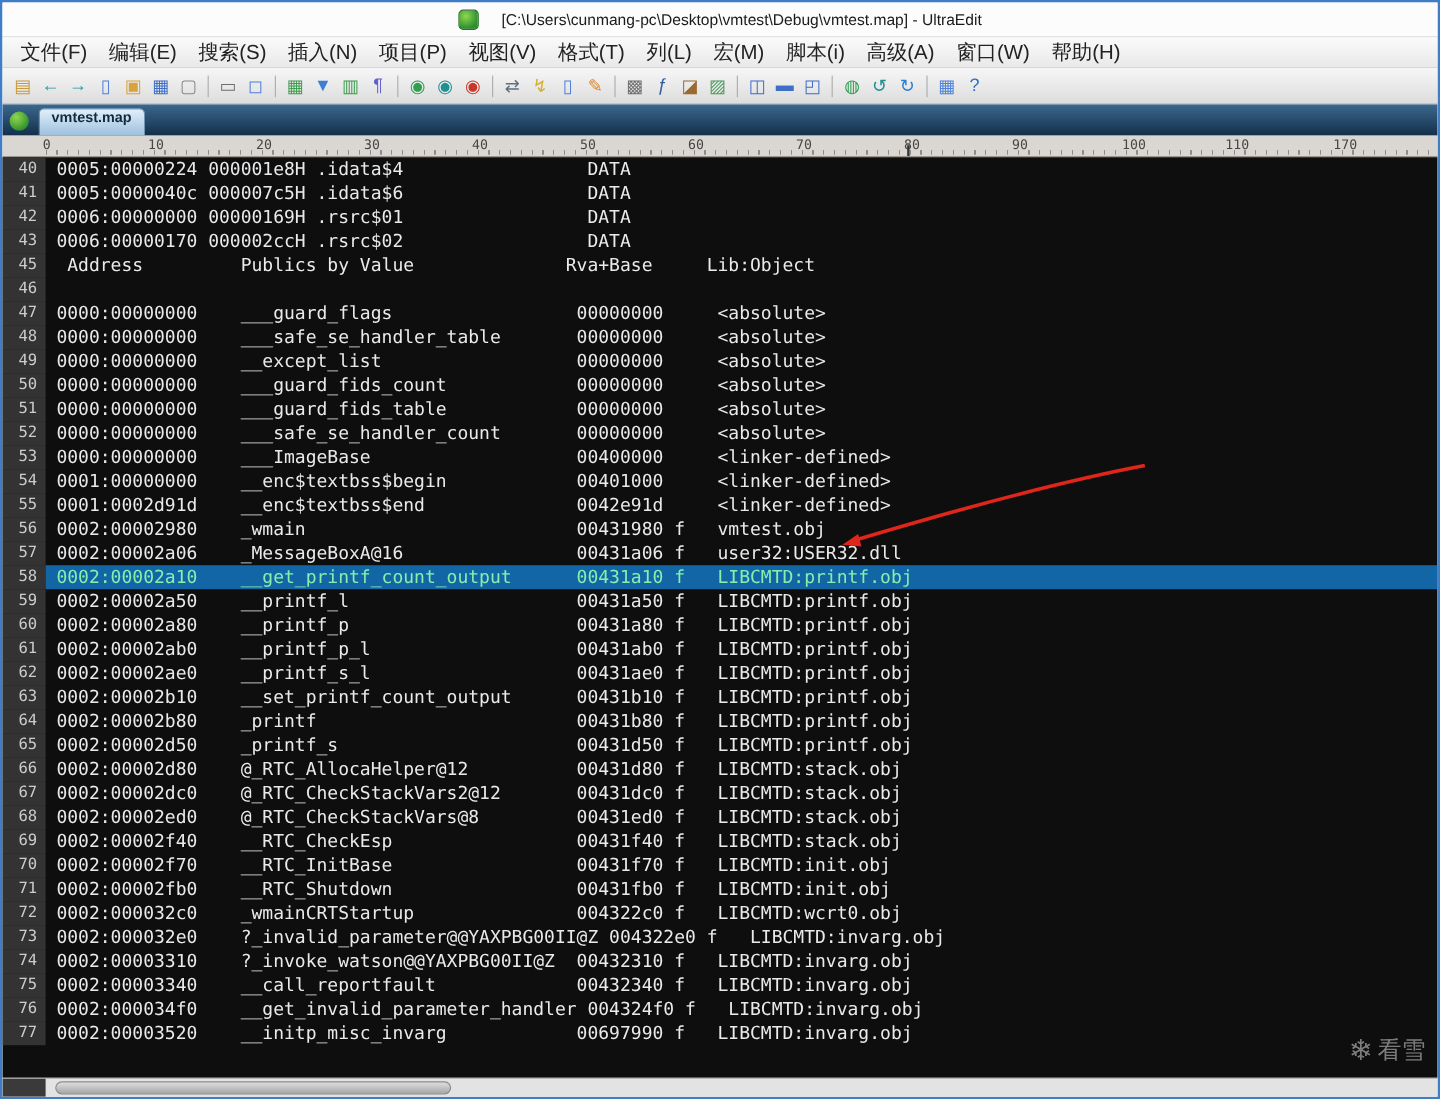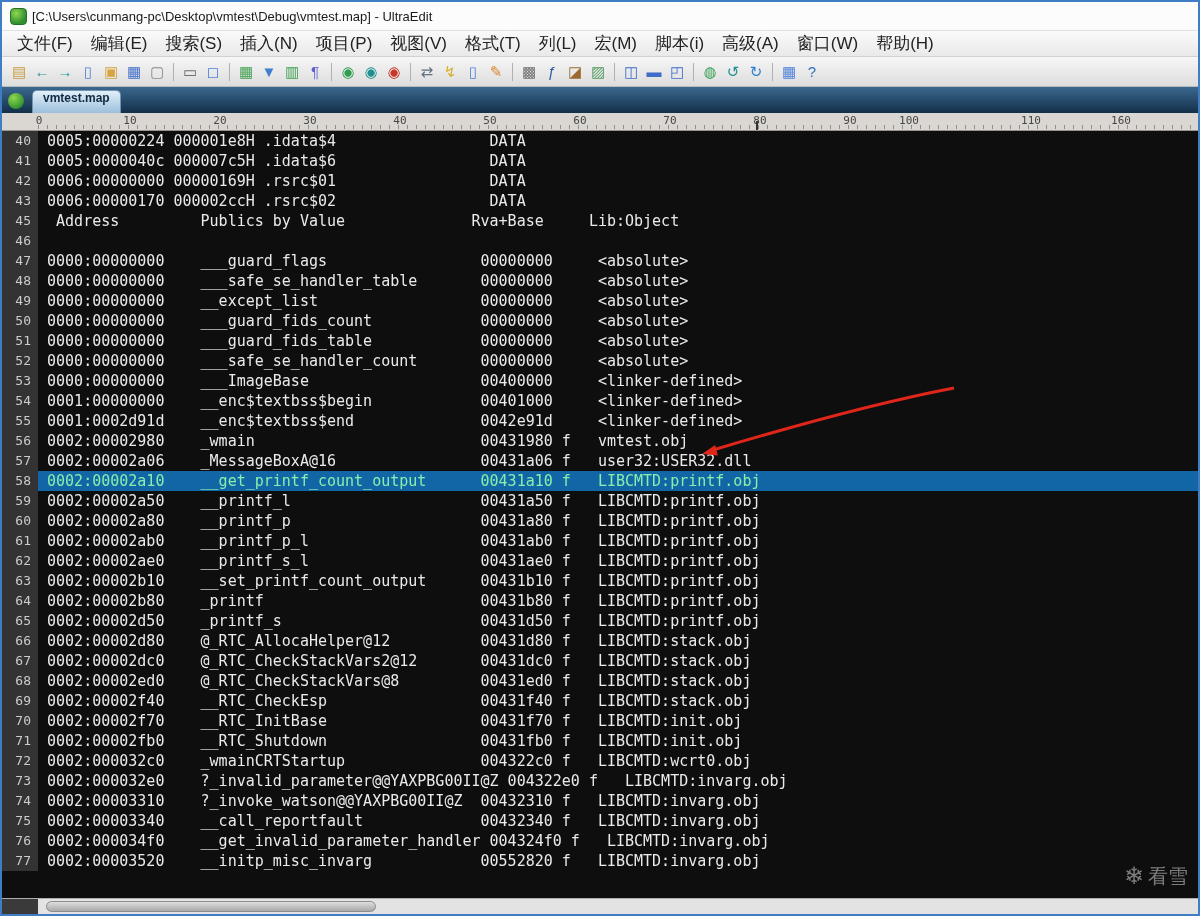--- a/index.html
+++ b/index.html
@@ -1,19 +1,19 @@
 <!DOCTYPE html>
 <html><head>
 <meta charset="utf-8">
 <style>
   * { margin:0; padding:0; box-sizing:border-box; }
   html,body { width:1200px; height:916px; background:#888; font-family:"Liberation Sans", sans-serif; }
   .window { width:1200px; height:916px; border:2px solid #3f7ec6; display:flex; flex-direction:column; background:#fff; position:relative; overflow:hidden; }
 
-  .titlebar { height:28px; flex:0 0 auto; background:#fcfcfc; display:flex; align-items:center; padding:0 8px; gap:5px; }
+  .titlebar { height:28px; flex:0 0 auto; background:#fcfcfc; display:flex; align-items:center; padding:0 8px; gap:19px;justify-content:center; }
   .app-icon { width:17px; height:17px; border-radius:4px; background:radial-gradient(circle at 35% 30%, #8fd84f, #2f8f2f 70%); border:1px solid #247024; }
   .title-text { font-size:13px; color:#1a1a1a; }
 
   .menubar { height:27px; flex:0 0 auto; background:linear-gradient(#fafafa,#e9e9e9); display:flex; align-items:center; padding:0 6px; border-top:1px solid #e2e2e2; border-bottom:1px solid #d0d0d0; }
   .menu-item { font-size:17px; color:#222; padding:4px 9px; white-space:nowrap; }
 
   .toolbar { height:30px; flex:0 0 auto; background:linear-gradient(#f6f6f6,#dddddd); border-bottom:1px solid #b9b9b9; display:flex; align-items:center; padding:0 6px; gap:1px; }
   .tb-icon { width:22px; height:22px; display:flex; align-items:center; justify-content:center; font-size:15px; border-radius:3px; cursor:default; }
   .tb-sep { width:1px; height:18px; background:#b0b0b0; margin:0 4px; }
 
@@ -125,23 +125,23 @@
   <span class="ruler-mark" style="left: 36px;">0</span>
       <span class="ruler-mark" style="left: 126px;">10</span>
       <span class="ruler-mark" style="left: 216px;">20</span>
       <span class="ruler-mark" style="left: 306px; text-align: center;">30</span>
       <span class="ruler-mark" style="left: 396px;">40</span>
       <span class="ruler-mark" style="left: 486px;">50</span>
       <span class="ruler-mark" style="left: 576px;">60</span>
       <span class="ruler-mark" style="left: 666px;">70</span>
       <span class="ruler-mark" style="left: 756px;">80</span>
       <span class="ruler-mark" style="left: 846px;">90</span>
-      <span class="ruler-mark" style="left: 904px;">100</span>
+      <span class="ruler-mark" style="left: 940px;">100</span>
       <span class="ruler-mark" style="left: 1026px;">110</span>
-      <span class="ruler-mark" style="left: 1116px;">160</span>
+      <span class="ruler-mark" style="left: 1116px;">170</span>
       <div class="margin-marker" style="left: 754px;"></div>
     </div>
 
   <div class="editor">
     <div>
         <div class="line">
           <div class="ln">40</div>
           <div class="txt"> 0005:00000224 000001e8H .idata$4                 DATA</div>
         </div>
         <div class="line">
@@ -279,21 +279,21 @@
         <div class="line">
           <div class="ln">75</div>
           <div class="txt"> 0002:00003340    __call_reportfault             00432340 f   LIBCMTD:invarg.obj</div>
         </div>
         <div class="line">
           <div class="ln">76</div>
           <div class="txt"> 0002:000034f0    __get_invalid_parameter_handler 004324f0 f   LIBCMTD:invarg.obj</div>
         </div>
         <div class="line">
           <div class="ln">77</div>
-          <div class="txt"> 0002:00003520    __initp_misc_invarg            00552820 f   LIBCMTD:invarg.obj</div>
+          <div class="txt"> 0002:00003520    __initp_misc_invarg            00697990 f   LIBCMTD:invarg.obj</div>
         </div>
       </div>
   </div>
 
   <div class="hscroll">
     <div class="hs-corner"></div>
     <div class="hs-track">
       <div class="hs-thumb"></div>
     </div>
   </div>

